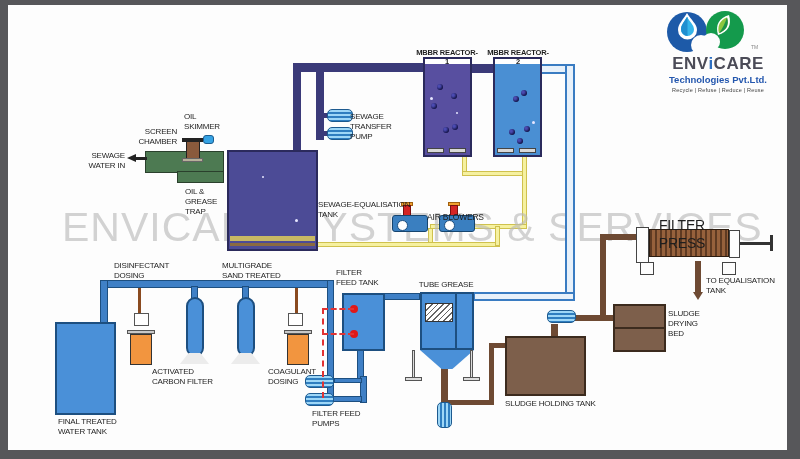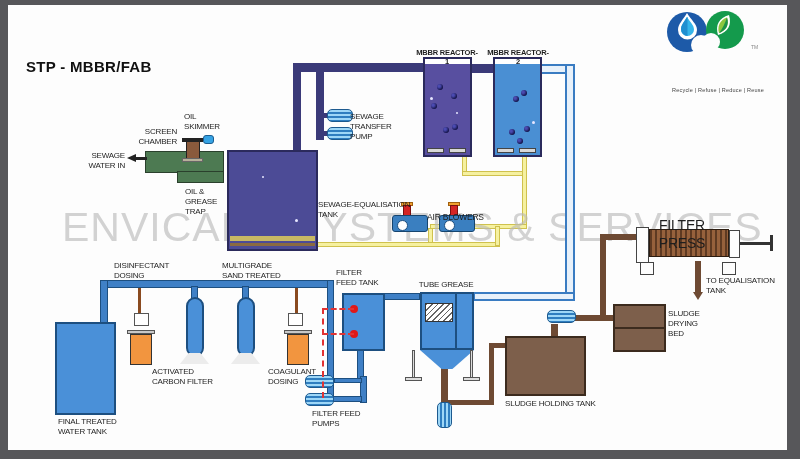--- a/index.html
+++ b/index.html
@@ -44,21 +44,20 @@
   .wbox{background:#fff;border:1px solid #555;z-index:5}
   .lid{background:#c8c8c8;border:1px solid #555;z-index:5}
   .bcirc{position:absolute;left:4px;top:4px;width:9px;height:9px;border-radius:50%;background:#fff;border:1px solid #1d4f80}
 </style>
 </head>
 <body>
 
 <div class="scene">
 
   <div class="wm">ENVICARE SYSTEMS &amp; SERVICES</div>
-  <div class="title">STP - MBBR/FAB</div>
 
   <div class="abs pY" style="left:462px;top:156px;width:5px;height:19px"></div>
   <div class="abs pY" style="left:462px;top:171px;width:65px;height:5px"></div>
   <div class="abs pY" style="left:522px;top:156px;width:5px;height:73px"></div>
   <div class="abs pY" style="left:430px;top:224px;width:97px;height:5px"></div>
   <div class="abs pY" style="left:428px;top:228px;width:5px;height:16px"></div>
   <div class="abs pY" style="left:310px;top:242px;width:190px;height:5px"></div>
   <div class="abs pY" style="left:495px;top:226px;width:5px;height:20px"></div>
 
   <div class="abs pN" style="left:293px;top:63px;width:132px;height:9px"></div>
@@ -202,20 +201,22 @@
     <path d="M25 4 C21 11 16 15 16 21 a9.5 9.5 0 0 0 19 0 C35 15 29 11 25 4 Z" fill="#fff"></path>
     <path d="M25 8 C22 13 19 16 19 20.5 a6.5 6.5 0 0 0 13 0 C32 16 28 13 25 8 Z" fill="#35b5ea"></path>
     <path d="M25 8 C22 13 19 16 19 20.5 a6.5 6.5 0 0 0 6.5 6.4 L25.5 8 Z" fill="#1f8fd0"></path>
     <circle cx="63" cy="21" r="19" fill="#149a4c"></circle>
     <circle cx="49" cy="33" r="9" fill="#fdfdfd"></circle>
     <path d="M56 26 C53 16 57 9 67 6 C70 16 66 23 56 26 Z" fill="#fff"></path>
     <path d="M57 24 C55 17 58 11 65 8.5 C67.5 16 64 21.5 57 24 Z" fill="#8cc63f"></path>
     <path d="M57 24 C61 19 63 14 65 8.5 C67.5 16 64 21.5 57 24 Z" fill="#1d9247"></path>
   </svg>
   <span class="tm">TM</span>
+  <div class="brand"><span>ENV</span><span class="i">i</span><span>CARE</span></div>
+  <div class="sub">Technologies Pvt.Ltd.</div>
   <div class="tag">Recycle | Refuse | Reduce | Reuse</div>
 
   <div class="lbl tr" style="left:125px;top:127px;width:52px">SCREEN
 CHAMBER</div>
   <div class="lbl" style="left:184px;top:112px">OIL
 SKIMMER</div>
   <div class="lbl tr" style="left:84px;top:151px;width:41px">SEWAGE
 WATER IN</div>
   <div class="lbl" style="left:185px;top:187px">OIL &amp;
 GREASE

